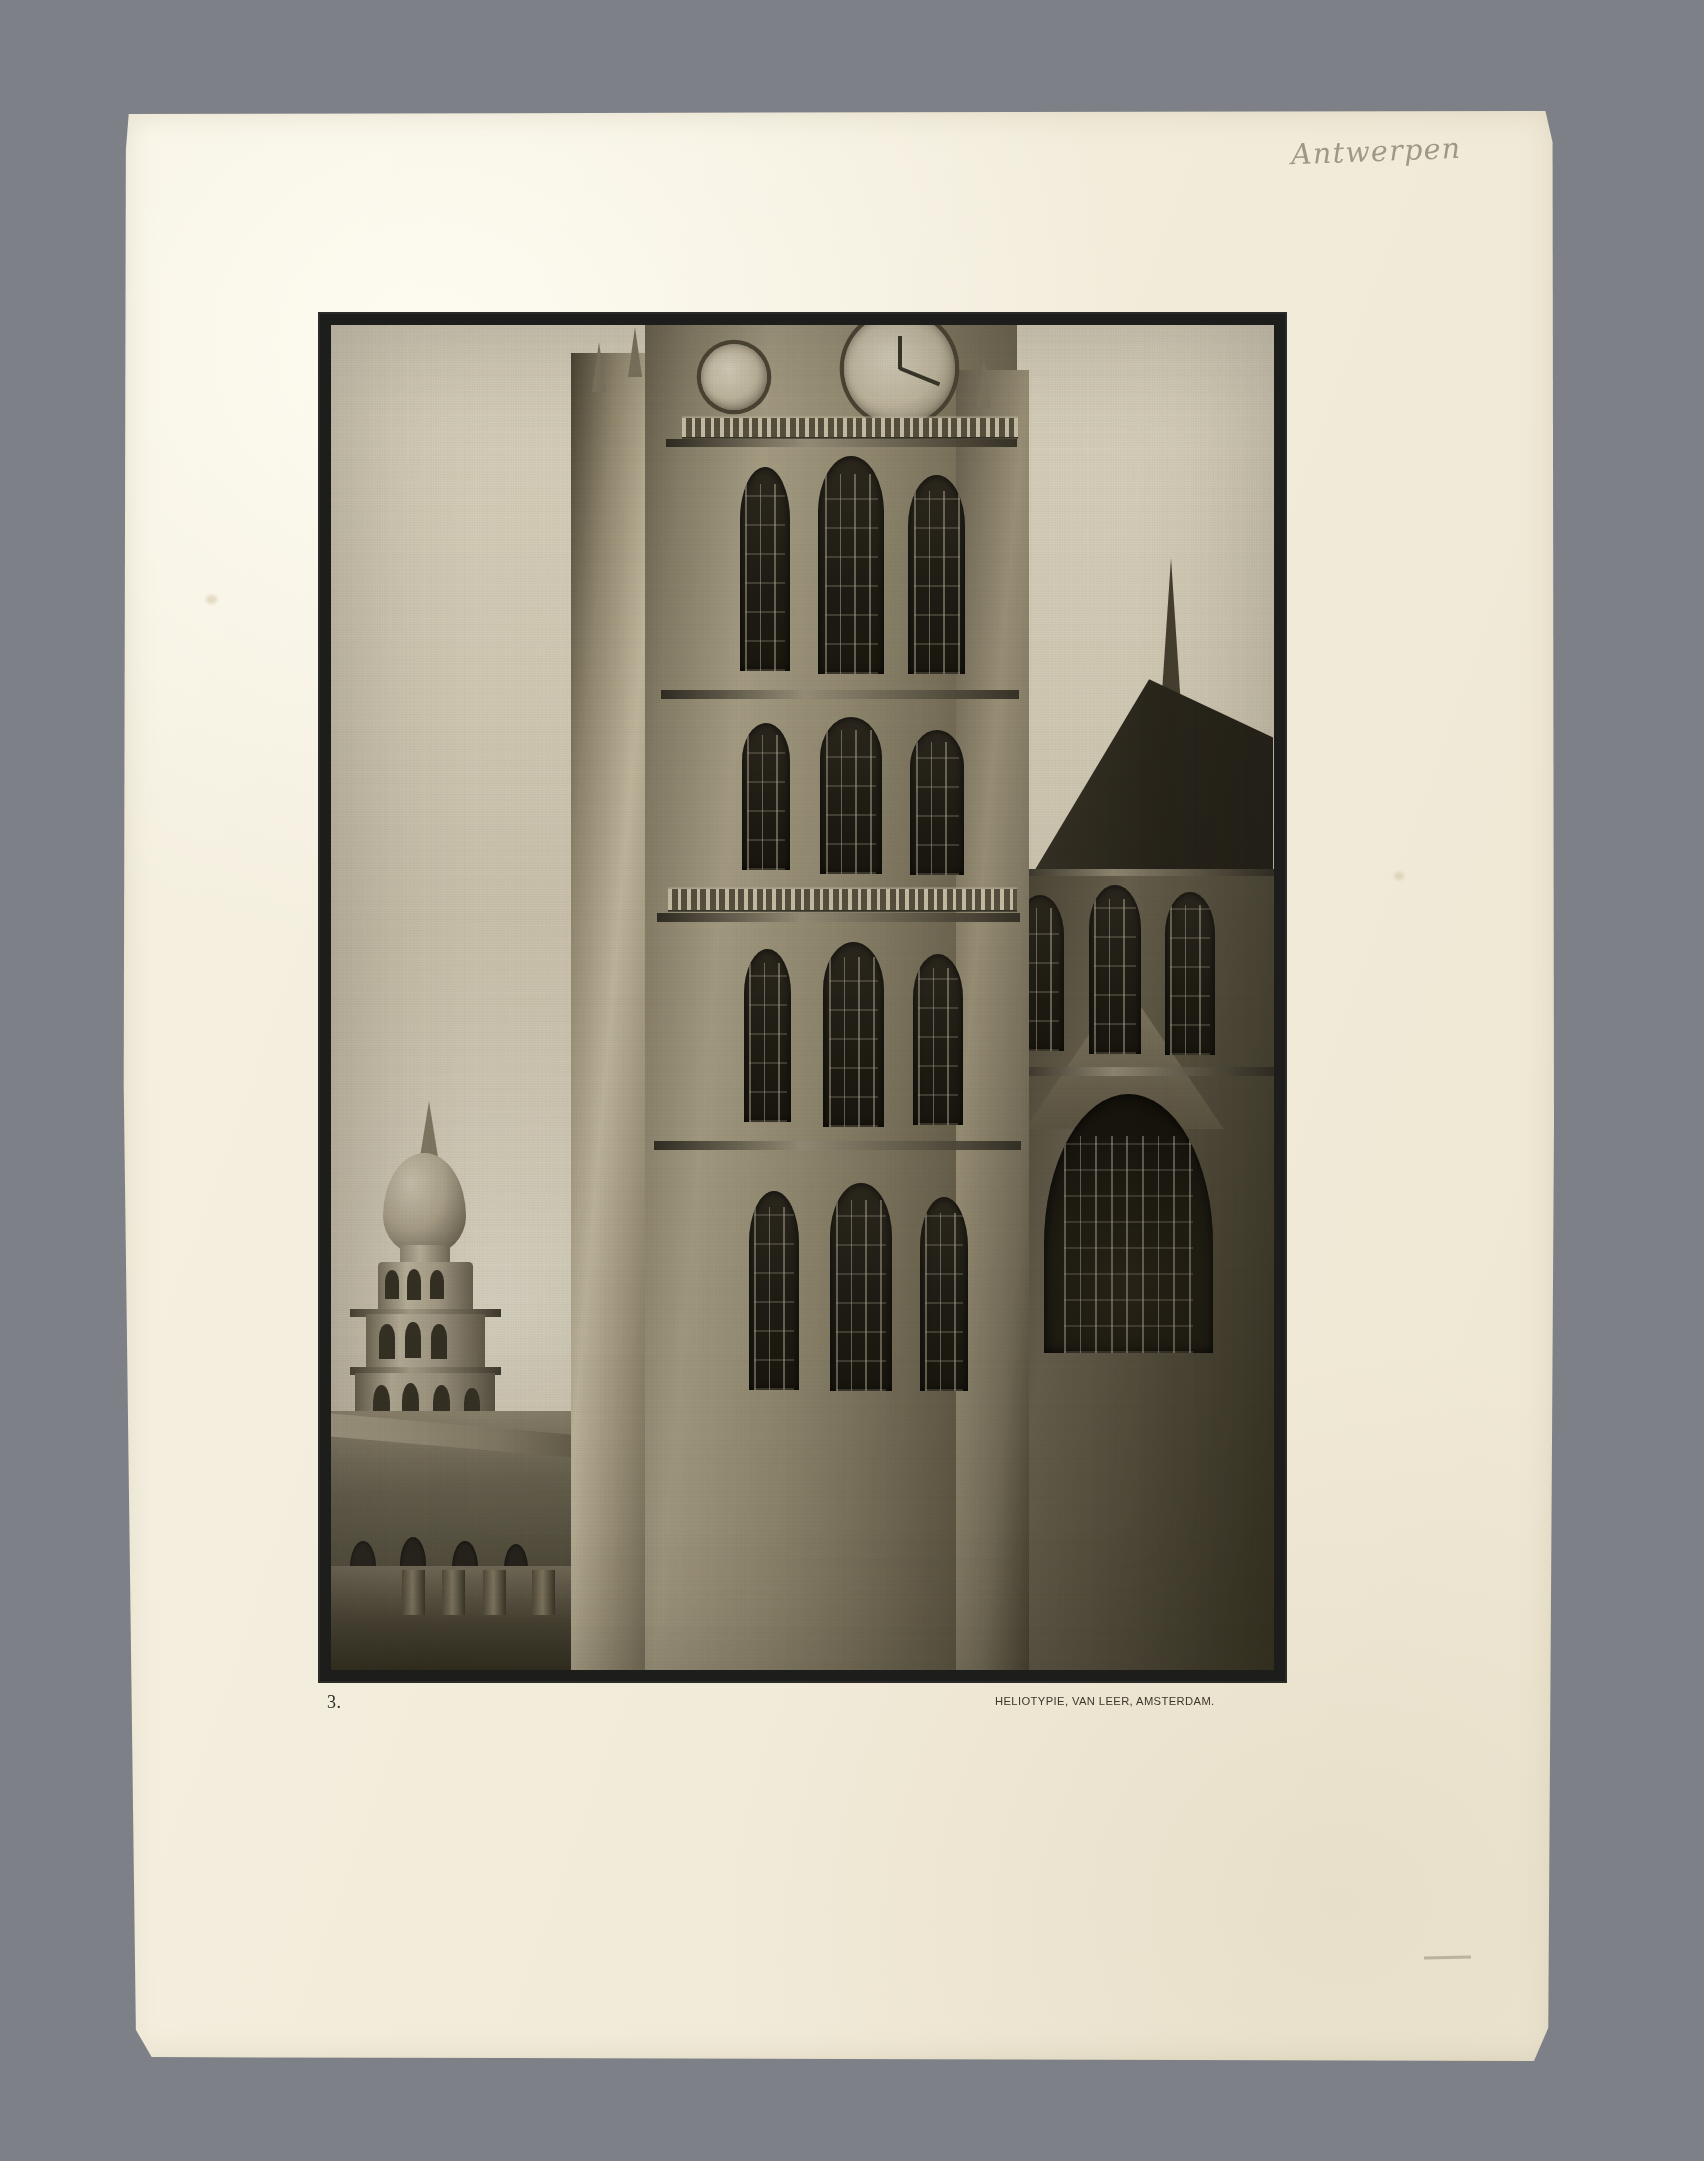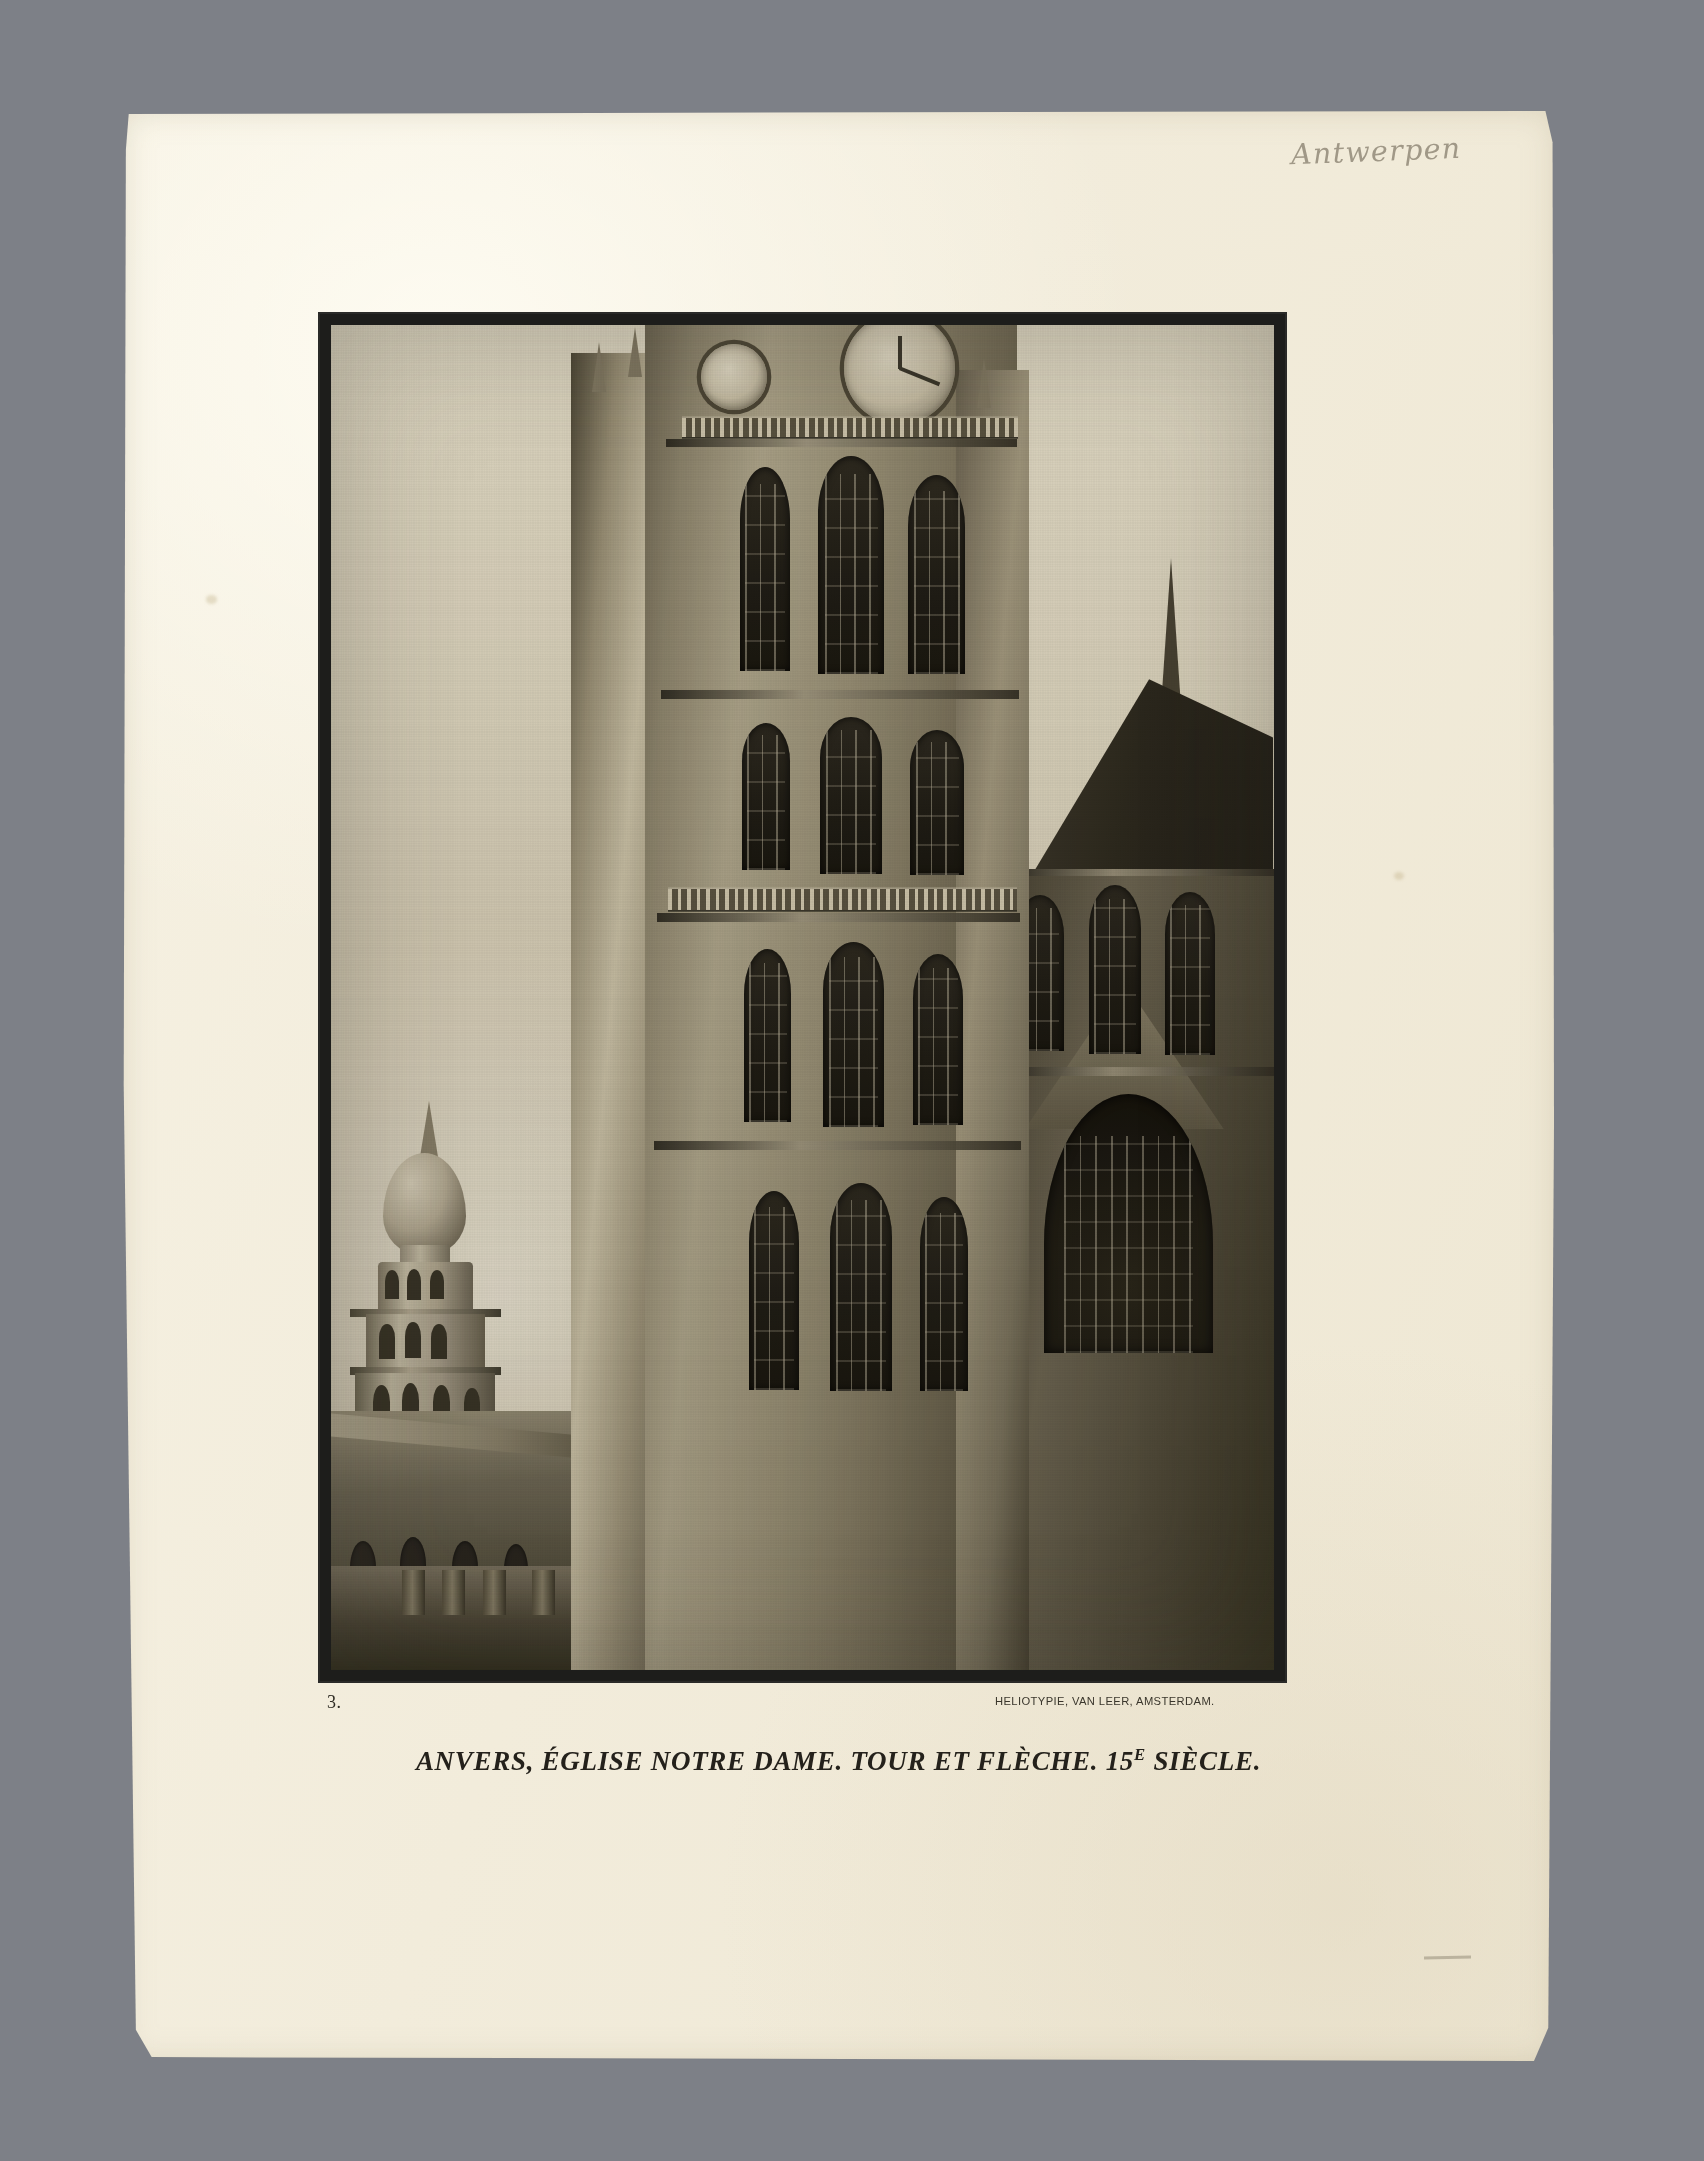--- a/index.html
+++ b/index.html
@@ -458,18 +458,17 @@
         <div class="sepia-wash"></div>
         <div class="grain"></div>
         <div class="vignette"></div>
       </div>
     </div>
 
     <div id="plate-number">3.</div>
 
     <div id="printer-credit">HELIOTYPIE, VAN LEER, AMSTERDAM.</div>
 
-    <div id="plate-caption"><span>ANVERS, ÉGLISE NOTRE DAME. TOUR ET FLÈCHE. 15</span><sup>E</sup><span> SIÈCLE.</span></div>
 
     <div class="pencil-mark"></div>
   </div>
 </div>
 
 
 </body></html>

